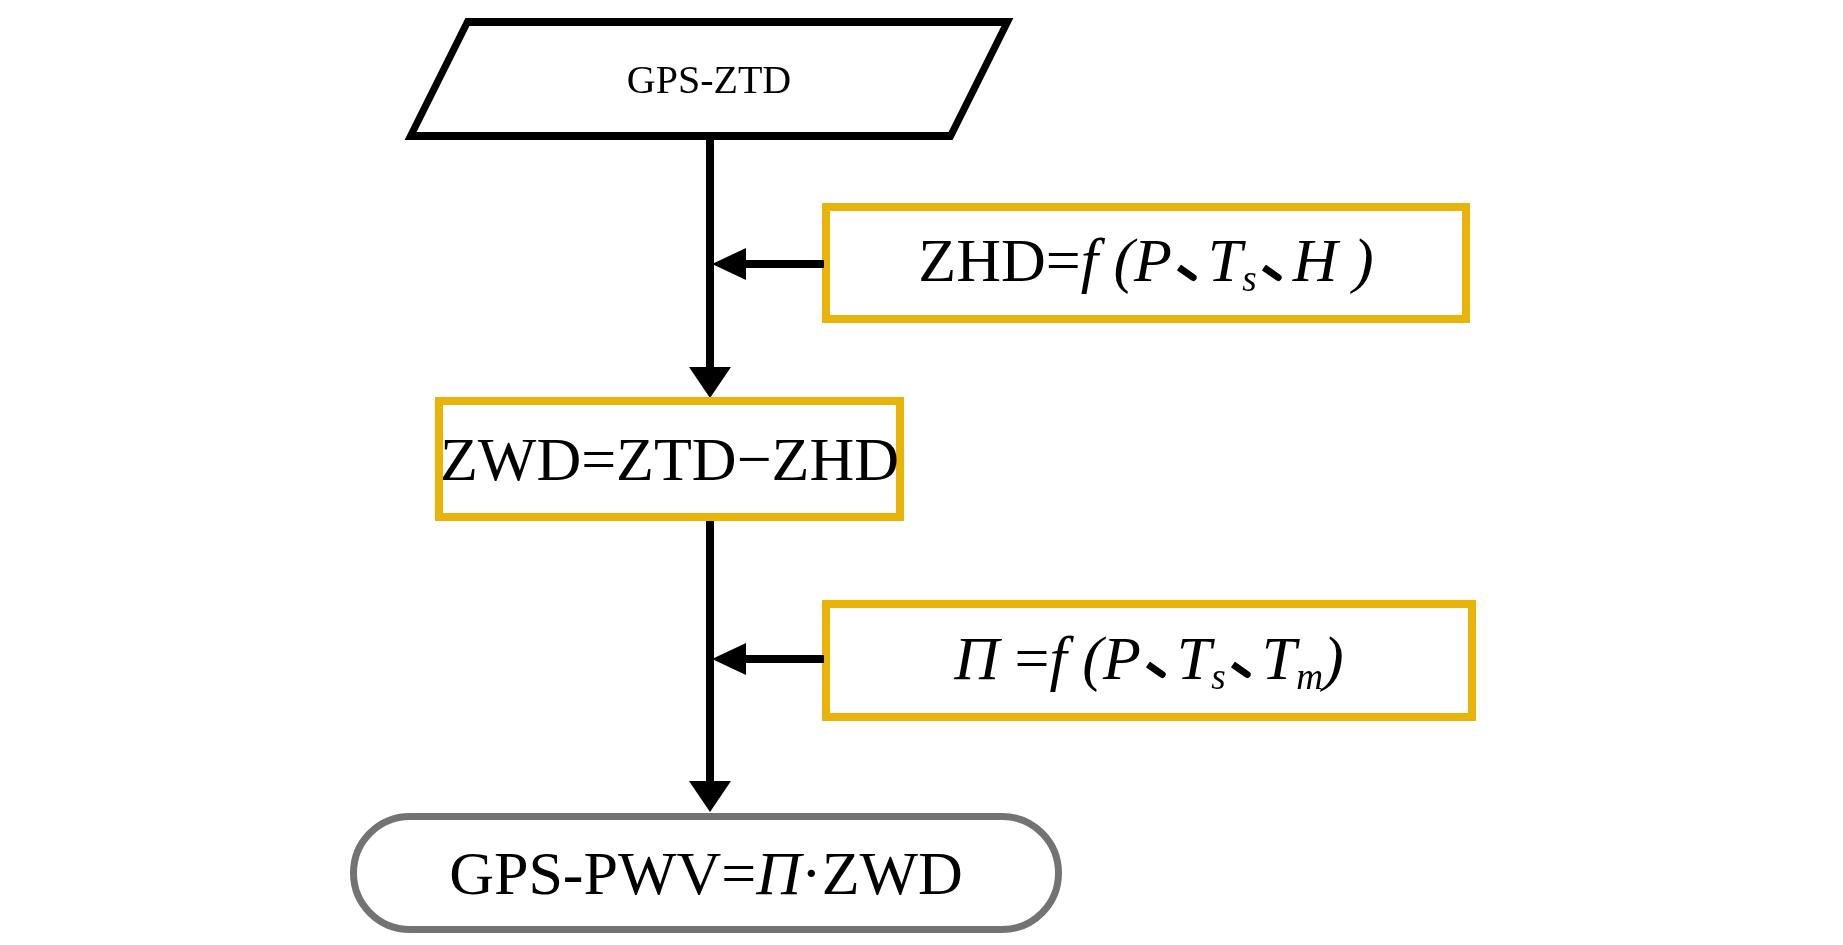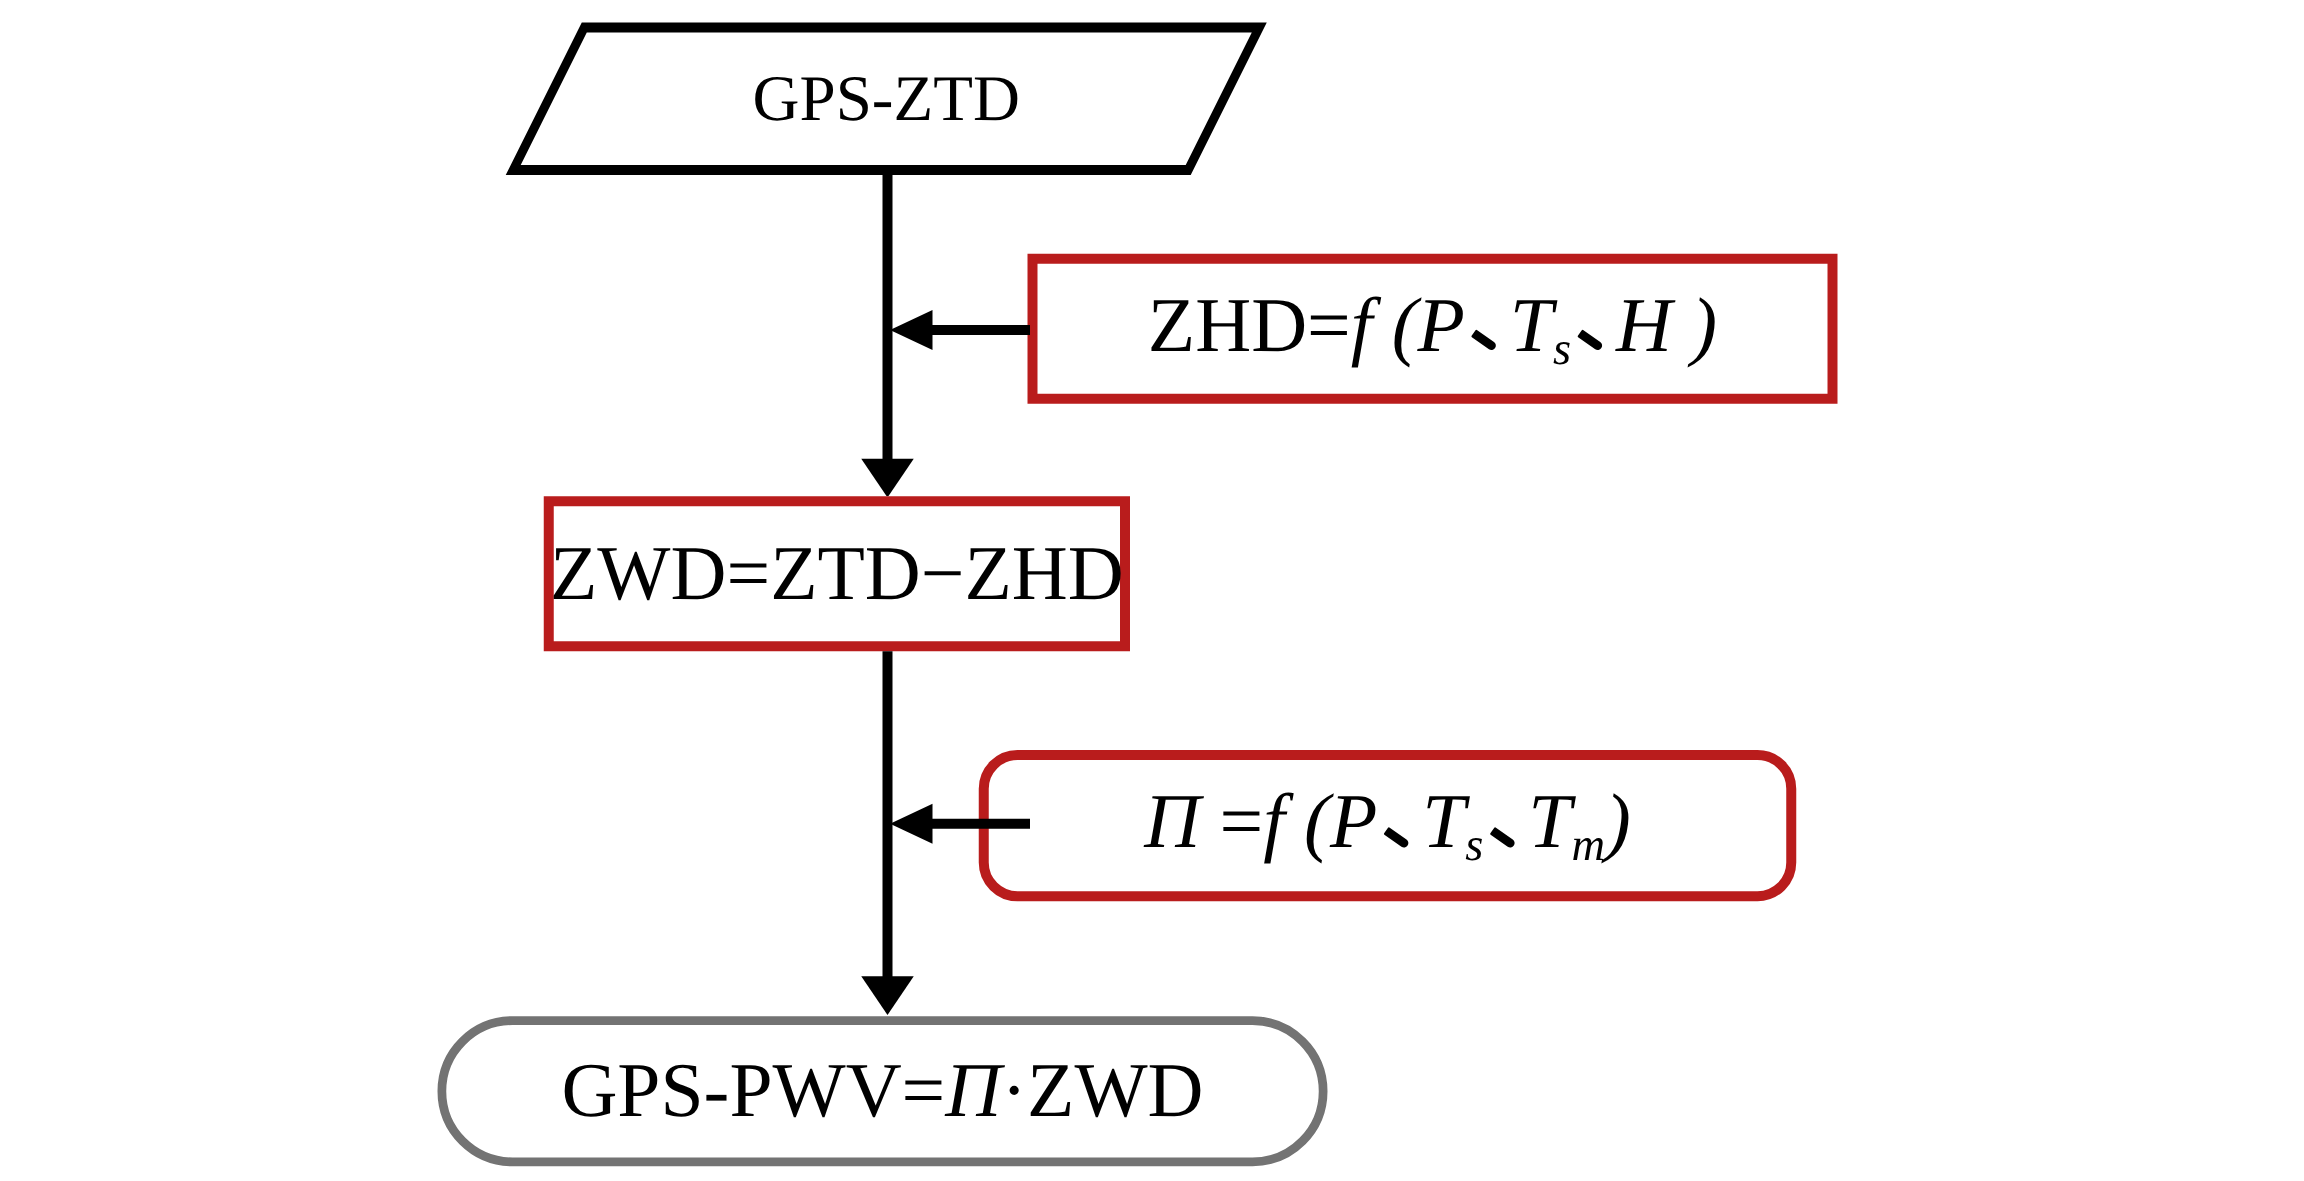--- a/index.html
+++ b/index.html
@@ -10,33 +10,33 @@
     font-family:"Liberation Serif","DejaVu Serif",serif;
     color:#000;
     overflow:hidden;
   }
   .node{
     position:absolute;
     display:flex;align-items:center;justify-content:center;
     font-size:62px;
     white-space:nowrap;
   }
-  .rect-node{border:8px solid #b91c1c;background:#fff;box-sizing:border-box;}
+  .rect-node{border:8px solid #eab308;background:#fff;box-sizing:border-box;}
   .round-node{border:7px solid #737373;border-radius:60px;background:#fff;box-sizing:border-box;}
   
   .para-wrap{position:absolute;}
   .para-shape{
     position:absolute;left:0;top:0;right:0;bottom:0;
     border:8px solid #000;background:#fff;box-sizing:border-box;
     transform:skewX(-26.5deg);
   }
   .para-label{
     position:absolute;left:0;top:0;right:0;bottom:0;
     display:flex;align-items:center;justify-content:center;
-    font-size:52px;white-space:nowrap;
+    font-size:40px;white-space:nowrap;
   }
   
   .vline{position:absolute;width:8px;background:#000;}
   .hline{position:absolute;height:8px;background:#000;}
   .arrow-down{
     position:absolute;width:0;height:0;
     border-left:21px solid transparent;
     border-right:21px solid transparent;
     border-top:31px solid #000;
   }
@@ -78,21 +78,21 @@
   <div class="hline" style="left:744px;top:260px;width:80px;"></div>
   <div class="arrow-left" style="left:712px;top:248px;"></div>
 
   <div class="node rect-node" style="left:435px;top:397px;width:469px;height:124px;">
     <span><span class="fp-plain">ZWD=ZTD−ZHD</span></span>
   </div>
 
   <div class="vline" style="left:706px;top:521px;height:261px;"></div>
   <div class="arrow-down" style="left:689px;top:781px;"></div>
 
-  <div class="node rect-node" style="left:783px;top:600px;width:654px;height:121px;border-radius:31px;">
+  <div class="node rect-node" style="left:822px;top:600px;width:654px;height:121px;">
     <span><span class="fp-var">Π </span><span class="fp-plain">=</span><span class="fp-var">f (</span><span class="fp-var">P</span><span class="ideo-comma"></span><span class="fp-var">T</span><span class="fp-sub">s</span><span class="ideo-comma"></span><span class="fp-var">T</span><span class="fp-sub">m</span><span class="fp-var">)</span></span>
   </div>
 
   <div class="hline" style="left:744px;top:655px;width:80px;"></div>
   <div class="arrow-left" style="left:712px;top:643px;"></div>
 
   <div class="node round-node" style="left:350px;top:813px;width:712px;height:120px;">
     <span><span class="fp-plain">GPS-PWV=</span><span class="fp-var">Π</span><span class="fp-plain">·</span><span class="fp-plain">ZWD</span></span>
   </div>
 

